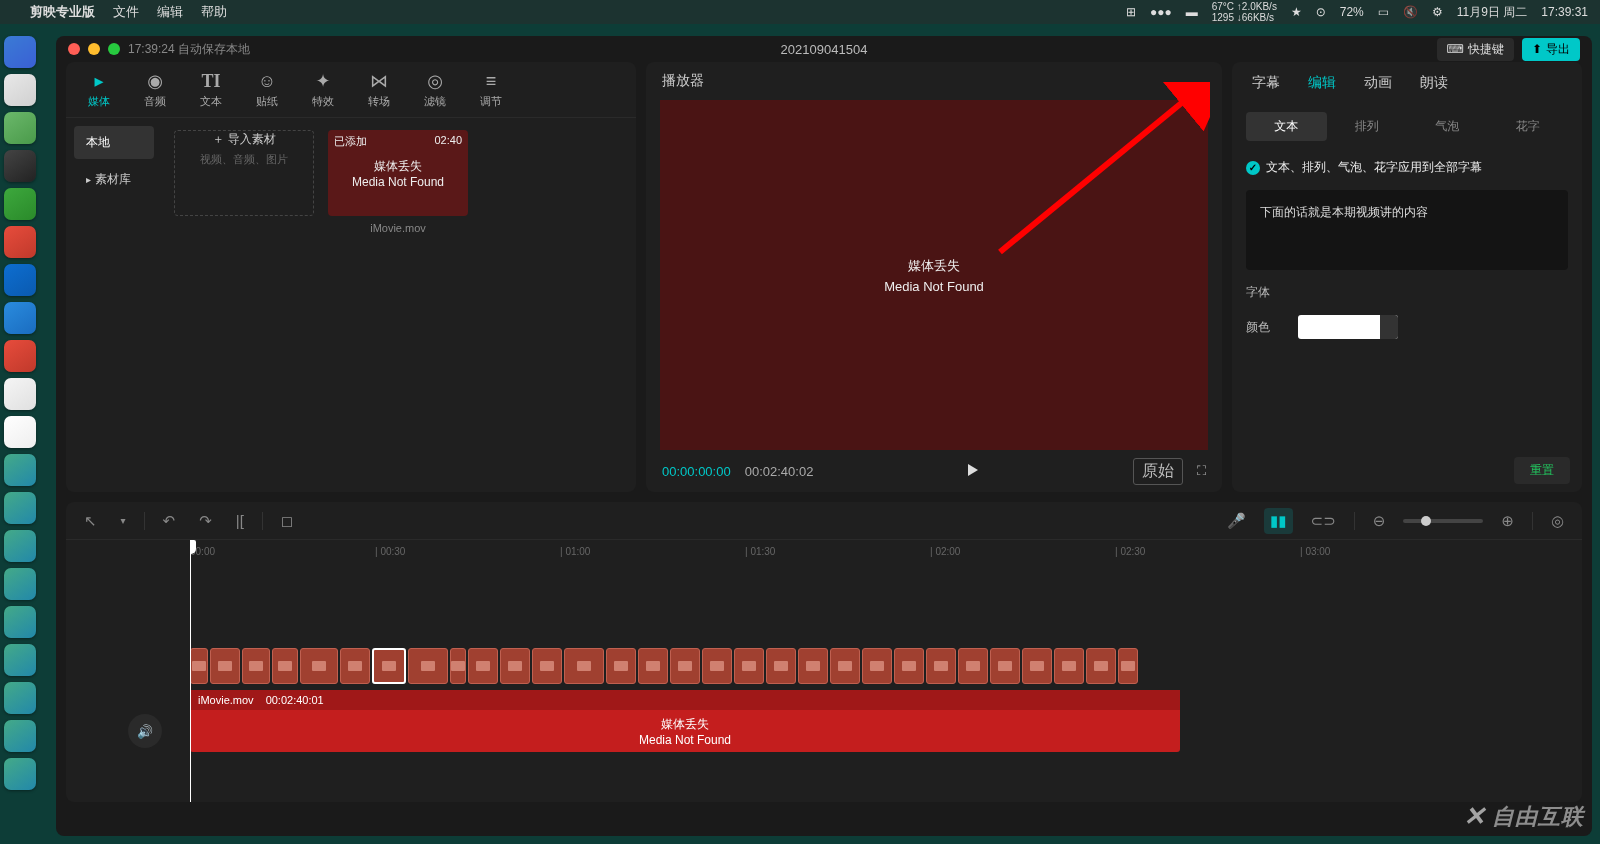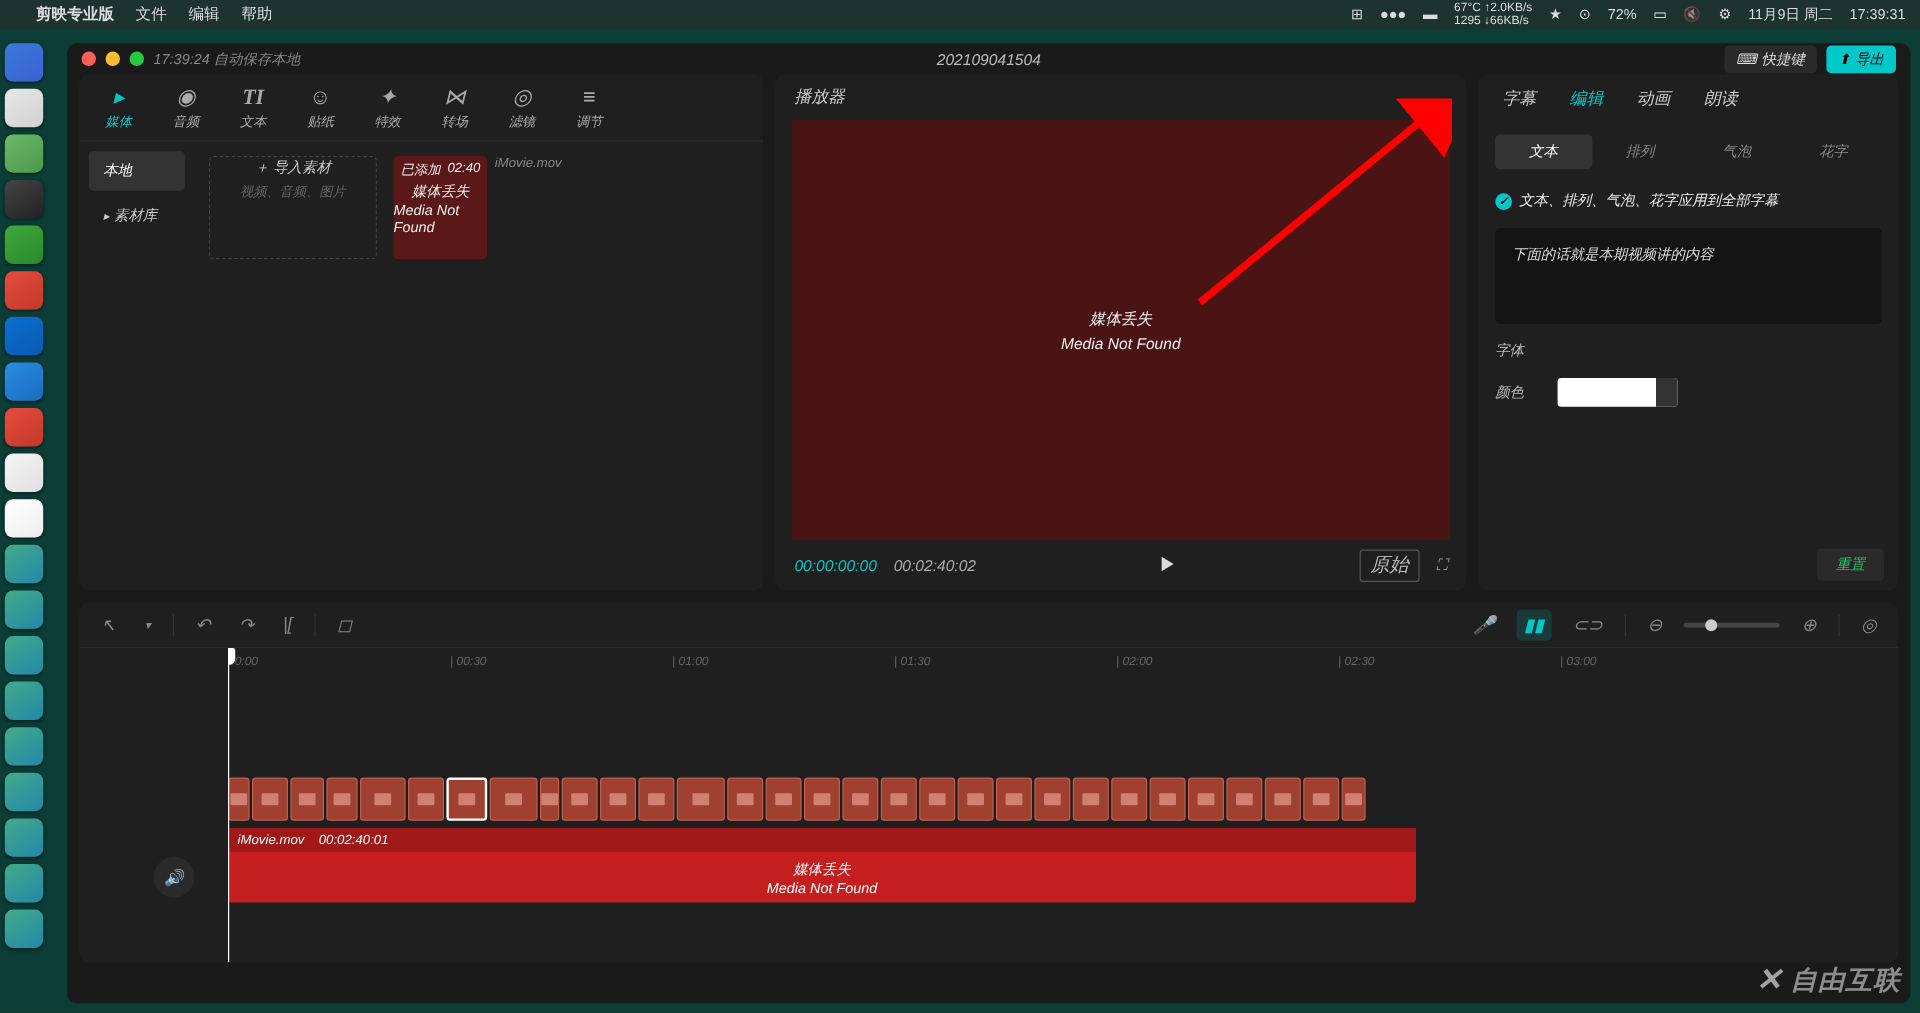--- a/index.html
+++ b/index.html
@@ -22,21 +22,21 @@
 .dock-icon:nth-child(4){background:linear-gradient(145deg,#444,#222);}
 .dock-icon:nth-child(5){background:linear-gradient(145deg,#3da83d,#2a8a2a);}
 .dock-icon:nth-child(6){background:linear-gradient(145deg,#e74c3c,#c0392b);}
 .dock-icon:nth-child(7){background:linear-gradient(145deg,#0d6ed0,#0a5ab0);}
 .dock-icon:nth-child(8){background:linear-gradient(145deg,#2a8cde,#1a6cc0);}
 .dock-icon:nth-child(9){background:linear-gradient(145deg,#e74c3c,#c0392b);}
 .dock-icon:nth-child(10){background:linear-gradient(145deg,#f5f5f5,#e0e0e0);}
 .dock-icon:nth-child(11){background:linear-gradient(145deg,#fff,#eee);}
 
 
-.app-window { position: absolute; left: 56px; top: 36px; right: 8px; bottom: 8px; background: #1a1a1a; border-radius: 8px; display: flex; flex-direction: column; overflow: hidden; font-style: italic; }
+.app-window { position: absolute; left: 56px; top: 36px; right: 8px; bottom: 8px; background: #1a1a1a; border-radius: 8px; display: flex; flex-direction: column; overflow: hidden; }
 .titlebar { height: 26px; display: flex; align-items: center; padding: 0 12px; gap: 8px; font-size: 12px; color: #888; }
 .traffic-lights { display: flex; gap: 8px; }
 .traffic-lights span { width: 12px; height: 12px; border-radius: 50%; }
 .tl-red { background: #ff5f56; }
 .tl-yellow { background: #ffbd2e; }
 .tl-green { background: #27c93f; }
 .titlebar .project-name { position: absolute; left: 50%; transform: translateX(-50%); color: #bbb; font-size: 13px; }
 .titlebar .right-buttons { margin-left: auto; display: flex; gap: 8px; }
 .btn-shortcut { background: #2a2a2a; padding: 3px 10px; border-radius: 4px; font-size: 12px; color: #ddd; display: flex; align-items: center; gap: 4px; }
 .btn-export { background: #00c8c8; color: #000; padding: 3px 10px; border-radius: 4px; font-size: 12px; display: flex; align-items: center; gap: 4px; font-weight: 500; }
@@ -54,21 +54,21 @@
 .media-tab.active { color: #00c8c8; }
 .media-tab .icon { font-size: 18px; }
 .media-body { flex: 1; display: flex; }
 .media-sidebar { width: 96px; padding: 8px; display: flex; flex-direction: column; gap: 4px; }
 .media-sidebar-item { padding: 8px 12px; border-radius: 4px; font-size: 12px; color: #ccc; cursor: pointer; }
 .media-sidebar-item.active { background: #333; color: #fff; }
 .media-sidebar-item .chev { margin-right: 4px; font-size: 10px; }
 .media-content { flex: 1; padding: 12px; display: flex; gap: 14px; align-items: flex-start; }
 .import-card { width: 140px; height: 86px; border: 1px dashed #444; border-radius: 4px; display: flex; flex-direction: column; align-items: center; justify-content: flex-start; font-size: 12px; color: #ccc; gap: 4px; }
 .import-card .sub { font-size: 11px; color: #666; }
-.media-clip { width: 140px; display: flex; flex-direction: row; gap: 6px; }
+.media-clip { width: 140px; display: flex; flex-direction: column; gap: 6px; }
 .clip-thumb { width: 140px; height: 86px; background: #5a1818; border-radius: 4px; position: relative; display: flex; flex-direction: column; align-items: center; justify-content: center; font-size: 12px; color: #eee; }
 .clip-thumb .badge-added { position: absolute; top: 4px; left: 6px; font-size: 11px; }
 .clip-thumb .badge-time { position: absolute; top: 4px; right: 6px; font-size: 11px; }
 .clip-name { font-size: 11px; color: #888; text-align: center; }
 
 
 .player-header { height: 38px; padding: 0 16px; display: flex; align-items: center; font-size: 14px; color: #ccc; }
 .player-canvas { flex: 1; margin: 0 14px; background: #4a1414; display: flex; flex-direction: column; align-items: center; justify-content: center; font-size: 13px; gap: 4px; color: #eee; position: relative; }
 .player-controls { height: 42px; display: flex; align-items: center; padding: 0 16px; gap: 14px; font-size: 13px; }
 .tc-current { color: #00c8c8; font-variant-numeric: tabular-nums; }

